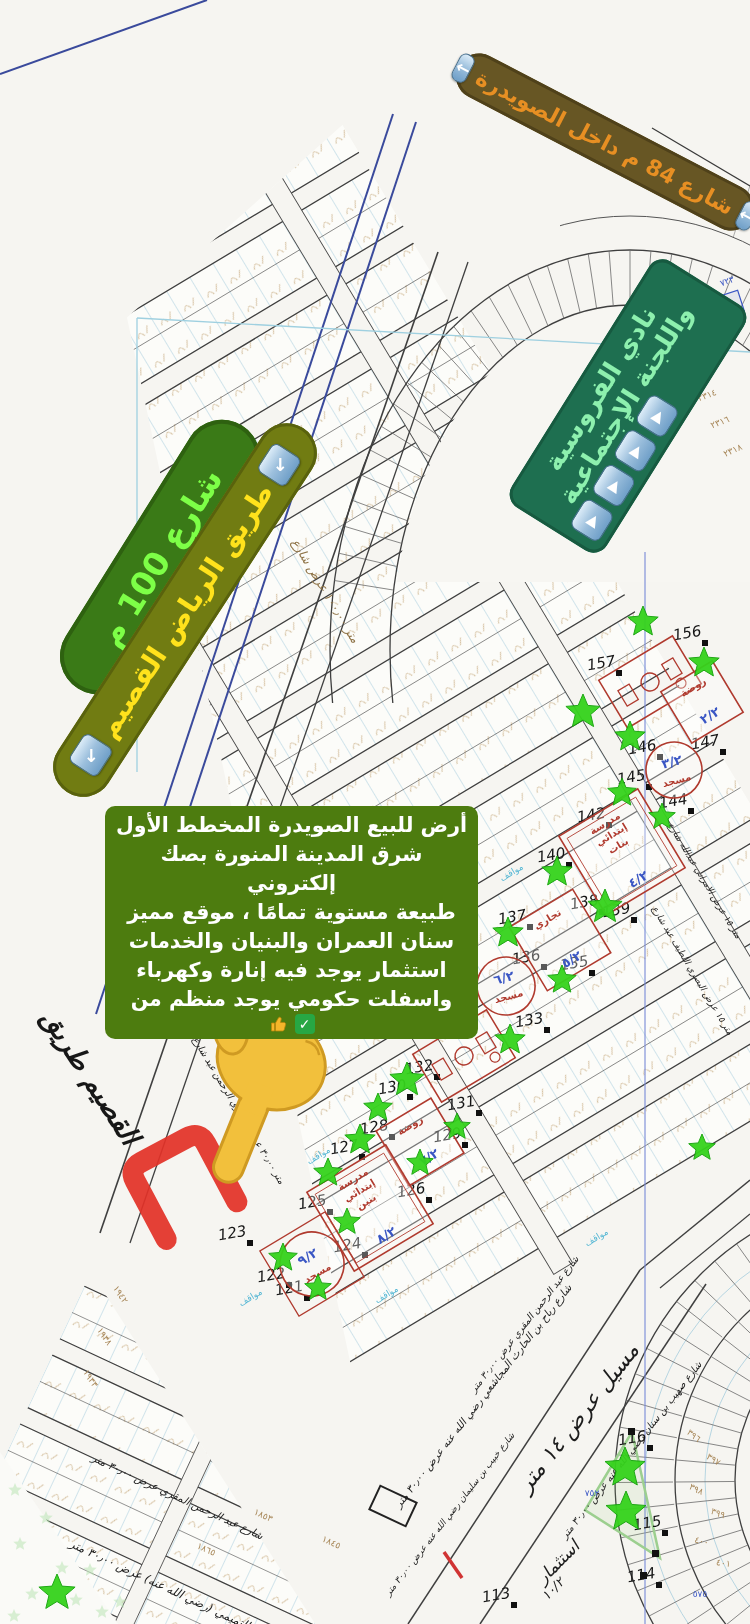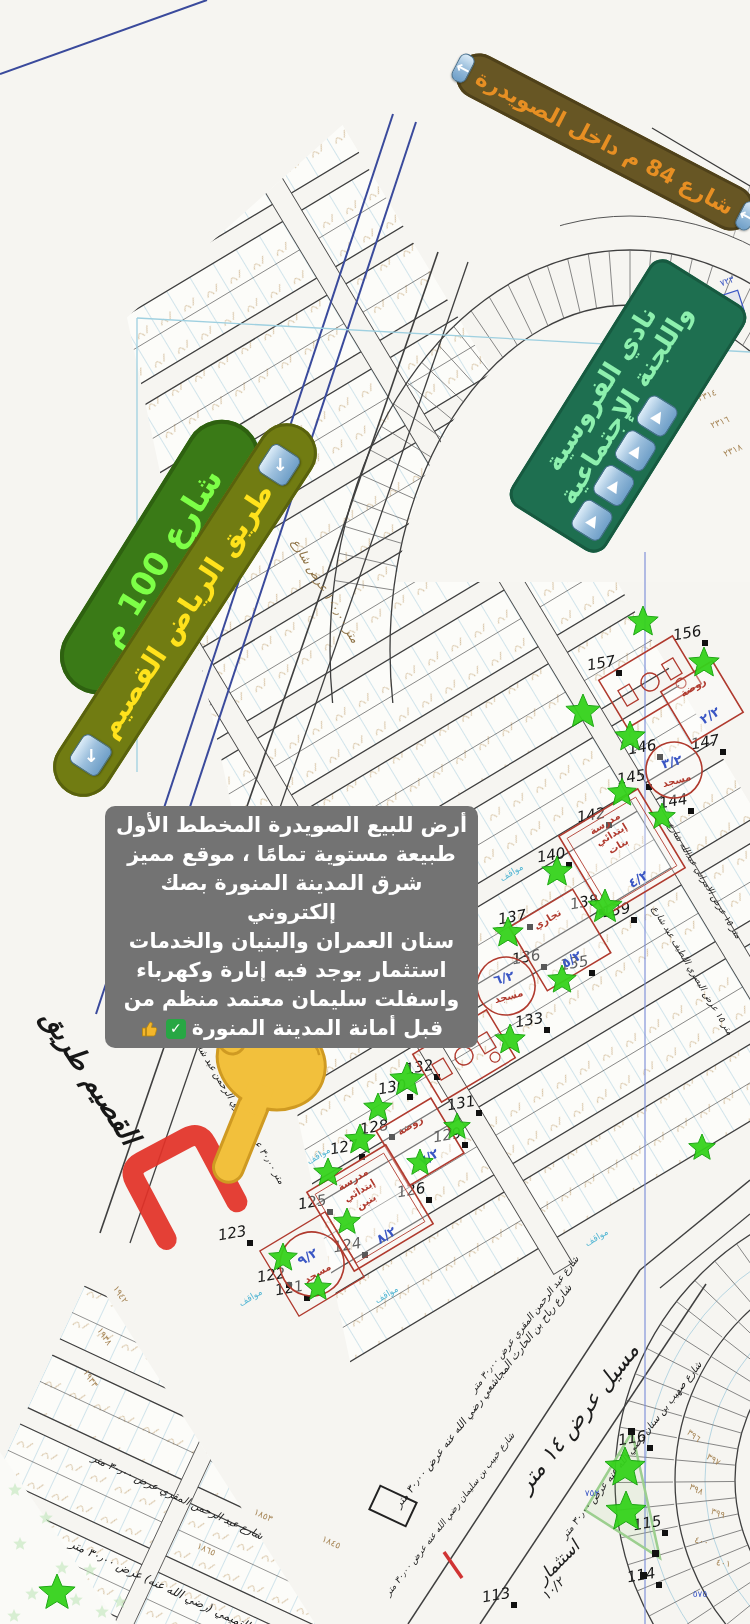--- a/index.html
+++ b/index.html
@@ -28,21 +28,21 @@
         border:1.5px solid #49718f;color:#fff;font-size:15px;}
   #p100{left:5px;top:519px;width:310px;height:76px;transform:rotate(-58deg);
         background:#3a7a17;border-radius:38px;box-shadow:inset 0 0 0 4px #2e6110;}
   #p100 .lbl{color:#7dff47;font-weight:bold;font-size:33px;}
   #bqas{left:-32px;top:580px;width:434px;height:60px;transform:rotate(-57deg);
         background:#717c12;border-radius:30px;box-shadow:inset 0 0 0 3px #59620d;}
   #bqas .lbl{color:#ffe21c;font-weight:bold;font-size:28px;}
   #bqas .abtn{width:32px;height:32px;font-size:18px;}
   #bqas .abtn span{display:inline-block;transform:rotate(57deg);}
   
-  #infobox{position:absolute;left:105px;top:806px;width:357px;background:#737373;
+  #infobox{position:absolute;left:105px;top:806px;width:357px;background:#4d7c0f;
            border-radius:10px;padding:5px 8px;direction:rtl;text-align:center;
            color:#fff;font-weight:bold;font-size:20.5px;line-height:29px;}
   #infobox .last{display:flex;align-items:center;justify-content:center;gap:6px;}
   .chk{display:inline-flex;width:20px;height:20px;border-radius:4px;background:#27a744;
        color:#fff;font-size:14px;align-items:center;justify-content:center;font-weight:bold;}
 </style>
 </head>
 <body>
 
 <div class="stage">
@@ -558,27 +558,26 @@
         <span>↓</span>
       </span>
   <span class="lbl">طريق الرياض القصيم</span>
   <span class="abtn">
         <span>↓</span>
       </span>
 </div>
 
 <div id="infobox">
   <div>أرض للبيع الصويدرة المخطط الأول</div>
+  <div>شرق المدينة المنورة بصك إلكتروني</div>
   <div>طبيعة مستوية تمامًا ، موقع مميز</div>
-  <div>شرق المدينة المنورة بصك إلكتروني</div>
   <div>سنان العمران والبنيان والخدمات</div>
   <div>استثمار يوجد فيه إنارة وكهرباء</div>
-  <div>واسفلت سليمان معتمد منظم من</div>
+  <div>واسفلت حكومي يوجد منظم من</div>
   <div class="last">
-    <span>قبل أمانة المدينة المنورة</span>
     <span class="chk">✓</span>
     <svg width="20" height="20" viewBox="0 0 20 20">
       <path d="M2.5 9 h3 v8 h-3 z M6.5 17 h6.8 c1 0 1.8-.6 2-1.5 l1.3-5 c.3-1.1-.5-2.1-1.6-2.1 h-3.5 l.7-3.2 c.2-1-.5-2-1.6-2-.5 0-1 .3-1.2.8 L6.5 9 Z" fill="#f4b62a" stroke="#b8860b" stroke-width="0.8"></path>
     </svg>
   </div>
 </div>
 
 </div>
 
 </body></html>

